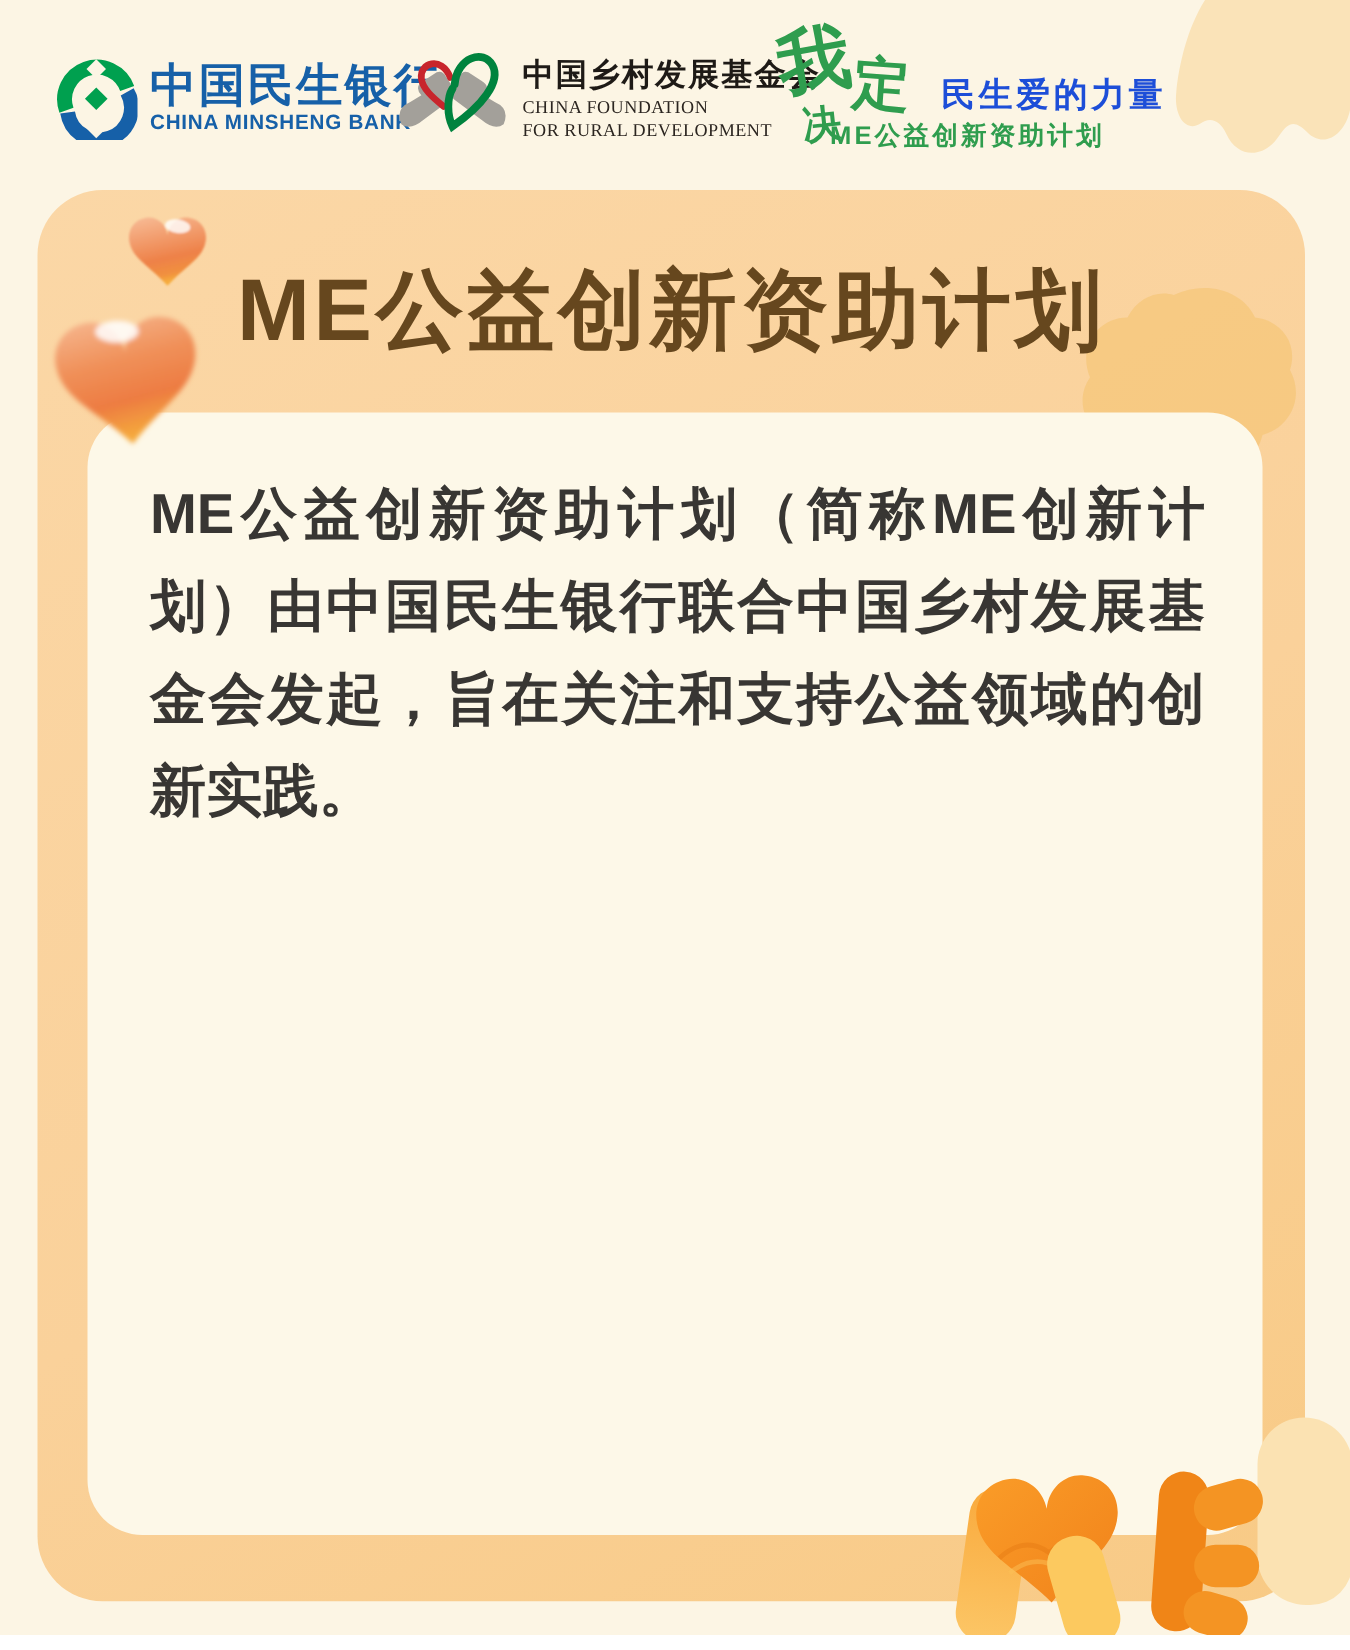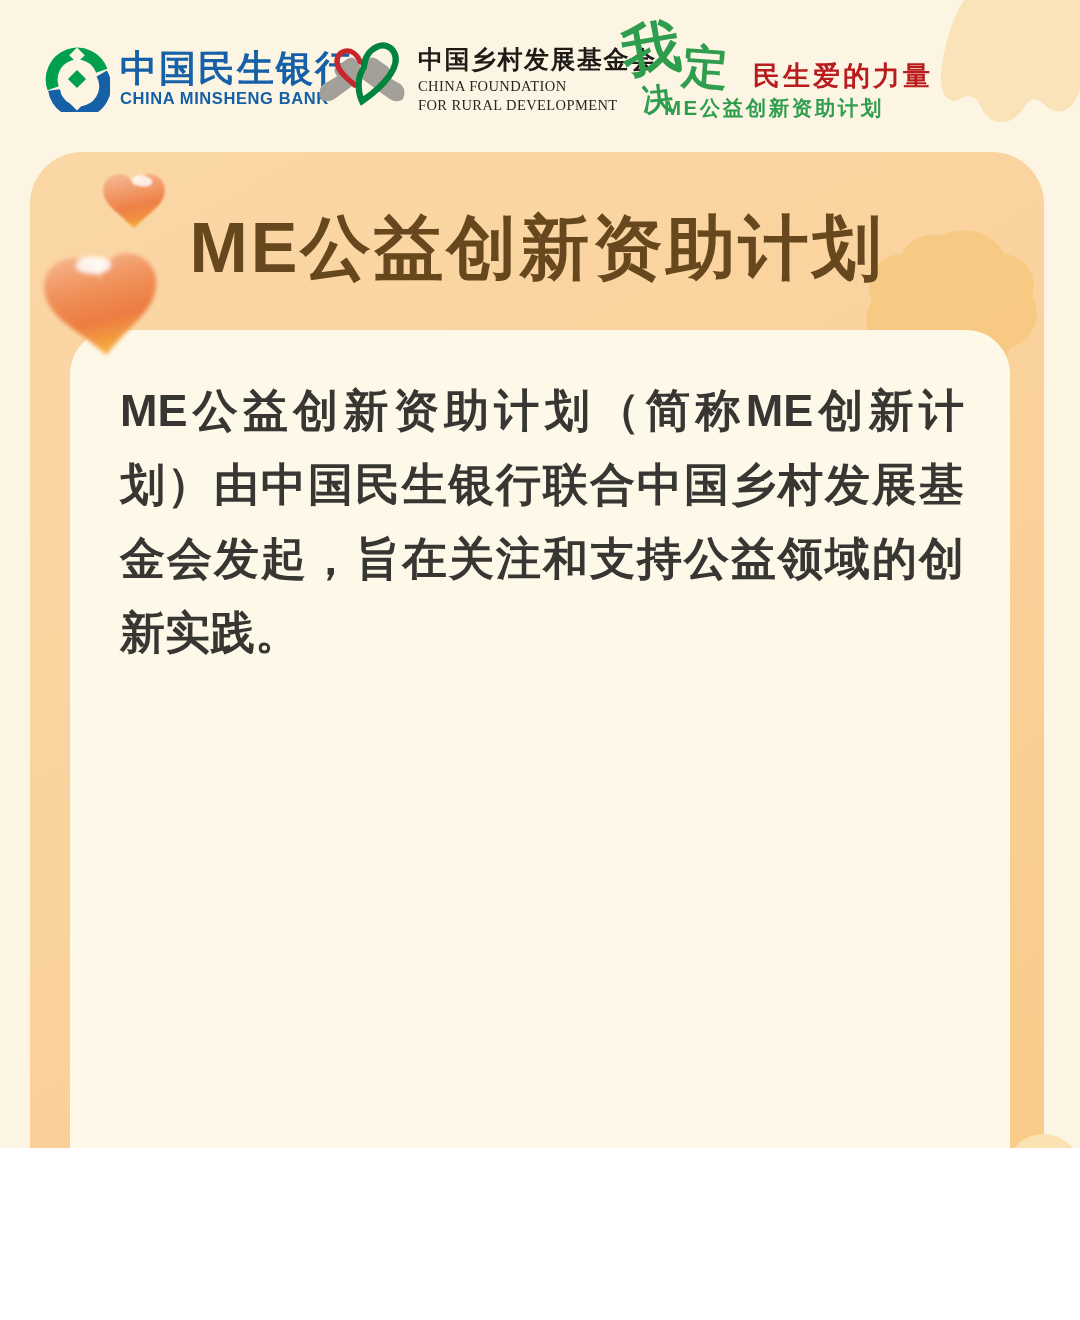--- a/index.html
+++ b/index.html
@@ -1,18 +1,18 @@
 <!DOCTYPE html>
 <html><head>
 <meta charset="utf-8">
 <style>
   * { margin:0; padding:0; box-sizing:border-box; }
   html,body { width:1080px; }
   body { font-family:"Liberation Sans","DejaVu Sans",sans-serif; }
-  .page { position:relative; width:1080px; height:1148px; background:#FCF5E4; overflow:hidden; }
+  .page { position:relative; width:1080px; height:1308px; background:#FCF5E4; overflow:hidden; }
 
   
   .blob-tr { position:absolute; left:928px; top:0; width:152px; height:132px; z-index:0; }
 
   
   .logo { position:absolute; display:flex; align-items:center; z-index:5; }
   .logo-minsheng { left:44px; top:46px; }
   .ms-mark { width:66px; height:66px; flex:0 0 auto; }
   .ms-text { margin-left:10px; }
   .ms-cn { font-size:37px; font-weight:700; color:#1660A8; letter-spacing:2px; line-height:1.05; }
@@ -22,21 +22,21 @@
   .cfrd-mark { width:92px; height:96px; flex:0 0 auto; }
   .cfrd-text { margin-left:10px; }
   .cfrd-cn { font-size:25px; font-weight:700; color:#1E1A16; letter-spacing:1.5px; }
   .cfrd-en { font-family:"Liberation Serif","DejaVu Serif",serif; font-size:14.5px; color:#2B2520; letter-spacing:0.4px; margin-top:2px; }
 
   .logo-campaign { left:616px; top:14px; height:112px; width:290px; display:block; }
   .cal-char { position:absolute; color:#2F9D4E; font-weight:700; line-height:1; }
   .cal-1 { left:6px; top:6px; font-size:58px; transform:rotate(-10deg); }
   .cal-2 { left:26px; top:70px; font-size:31px; transform:rotate(-6deg); }
   .cal-3 { left:66px; top:30px; font-size:46px; transform:rotate(4deg); }
-  .camp-slogan { position:absolute; left:137px; top:44px; font-size:27px; font-weight:700; color:#b91c1c; letter-spacing:3px; white-space:nowrap; }
+  .camp-slogan { position:absolute; left:137px; top:44px; font-size:27px; font-weight:700; color:#1d4ed8; letter-spacing:3px; white-space:nowrap; }
   .camp-sub { position:absolute; left:48px; top:80px; font-size:20.5px; font-weight:700; color:#2F9D4E; letter-spacing:2.5px; white-space:nowrap; }
 
   
   .card { position:absolute; left:30px; top:152px; width:1014px; height:1129px; border-radius:52px;
           background:linear-gradient(150deg,#FBD7A6 0%,#FAD19A 55%,#F8CA85 100%); z-index:1; }
   .card-blob { position:absolute; left:806px; top:74px; width:206px; height:206px; z-index:1; }
   .title { position:absolute; left:0; top:50px; width:100%; text-align:center; font-size:70px; font-weight:700;
            color:#66471E; letter-spacing:3px; z-index:3; }
 
   

